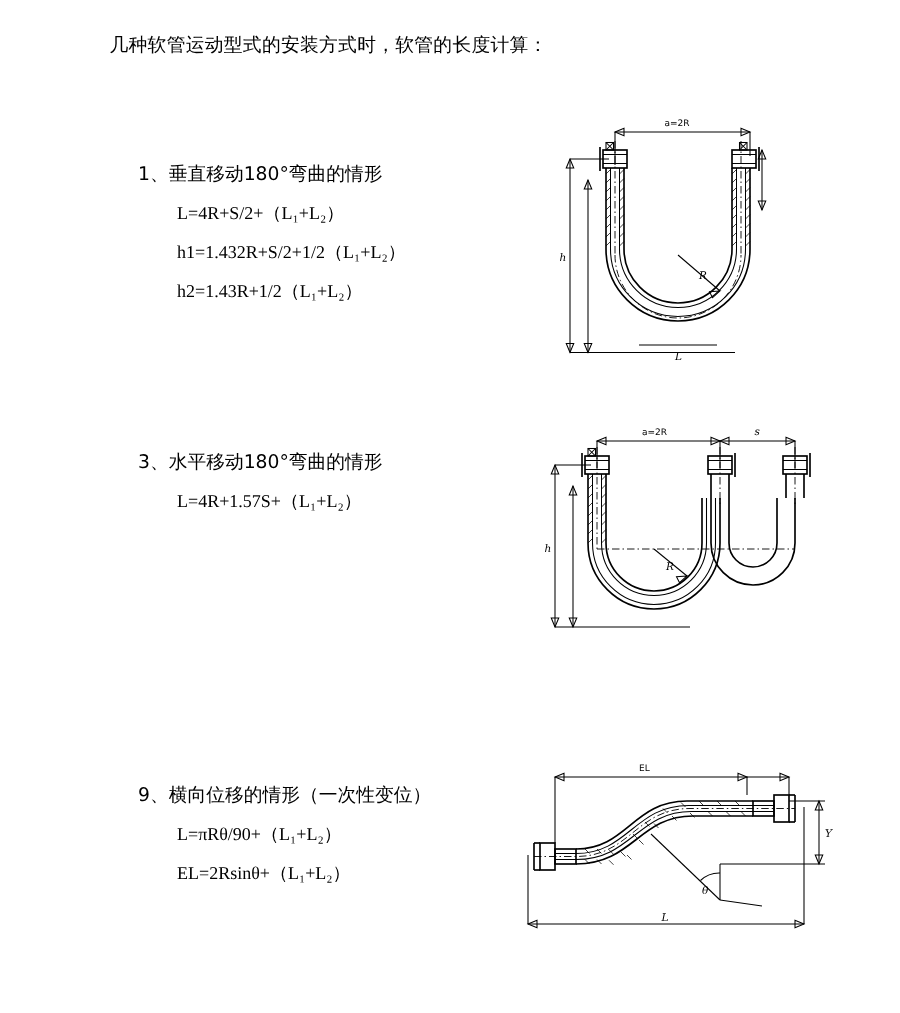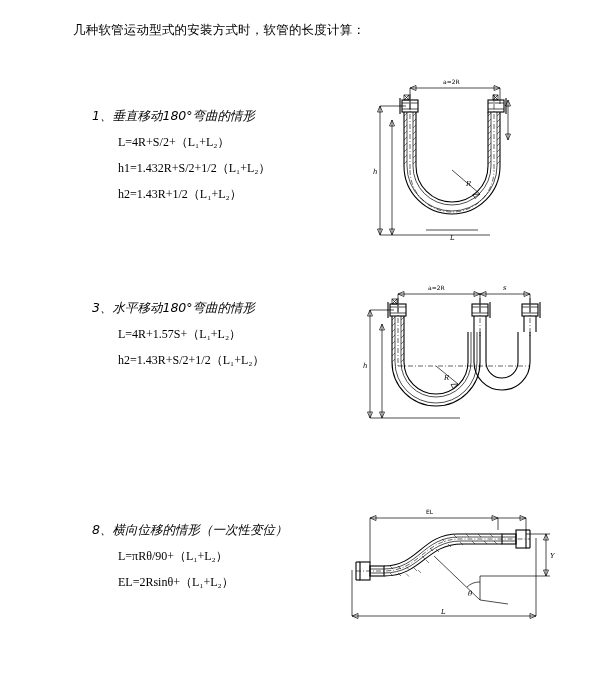--- a/index.html
+++ b/index.html
@@ -40,21 +40,20 @@
   .text-col {
     position: absolute;
     left: 52px;
     top: 0;
     width: 250px;
   }
   .sec-title {
     font-size: 12.5px;
     white-space: nowrap;
     margin: 0 0 9px 0;
-    font-style: italic;
   }
   .formula {
     font-size: 12px;
     white-space: nowrap;
     margin: 0 0 9px 26px;
     font-family: Liberation Serif, serif;
   }
 
   .fig {
     position: absolute;
@@ -195,21 +194,20 @@
         <line class="ln thin" x1="86" y1="160" x2="138" y2="160"></line>
         <text class="lbl-it" x="110" y="170">L</text>
       </svg>
     </div>
   </div>
 
   <div class="section sec2">
     <div class="text-col">
       <div class="sec-title">3、水平移动180°弯曲的情形</div>
       <div class="formula">L=4R+1.57S+（L₁+L₂）</div>
-      <div class="formula">h2=1.43R+S/2+1/2（L₁+L₂）</div>
     </div>
 
     <div class="fig fig2">
       <svg width="250" height="180" viewBox="0 0 250 180">
 
         <line class="ln thin" x1="58" y1="18" x2="140" y2="18"></line>
         <path class="ln thin" d="M58 18 l6 -2.5 v5 z" fill="#000"></path>
         <path class="ln thin" d="M140 18 l-6 -2.5 v5 z" fill="#000"></path>
         <text class="lbl" x="88" y="14">a=2R</text>
         <line class="ln thin" x1="140" y1="18" x2="190" y2="18"></line>
@@ -291,21 +289,21 @@
 
         <line class="ln thin" x1="96" y1="90" x2="118" y2="108"></line>
         <path class="ln thin" d="M118 108 l-7 0.5 l2 4 z" fill="#000"></path>
         <text class="lbl-it" x="104" y="104">R</text>
       </svg>
     </div>
   </div>
 
   <div class="section sec3">
     <div class="text-col">
-      <div class="sec-title">8、横向位移的情形（一次性变位）</div>
+      <div class="sec-title">9、横向位移的情形（一次性变位）</div>
       <div class="formula">L=πRθ/90+（L₁+L₂）</div>
       <div class="formula">EL=2Rsinθ+（L₁+L₂）</div>
     </div>
 
     <div class="fig fig3">
       <svg width="260" height="130" viewBox="0 0 260 130">
 
         <line class="ln thin" x1="40" y1="14" x2="168" y2="14"></line>
         <path class="ln thin" d="M40 14 l6 -2.5 v5 z" fill="#000"></path>
         <path class="ln thin" d="M168 14 l-6 -2.5 v5 z" fill="#000"></path>

